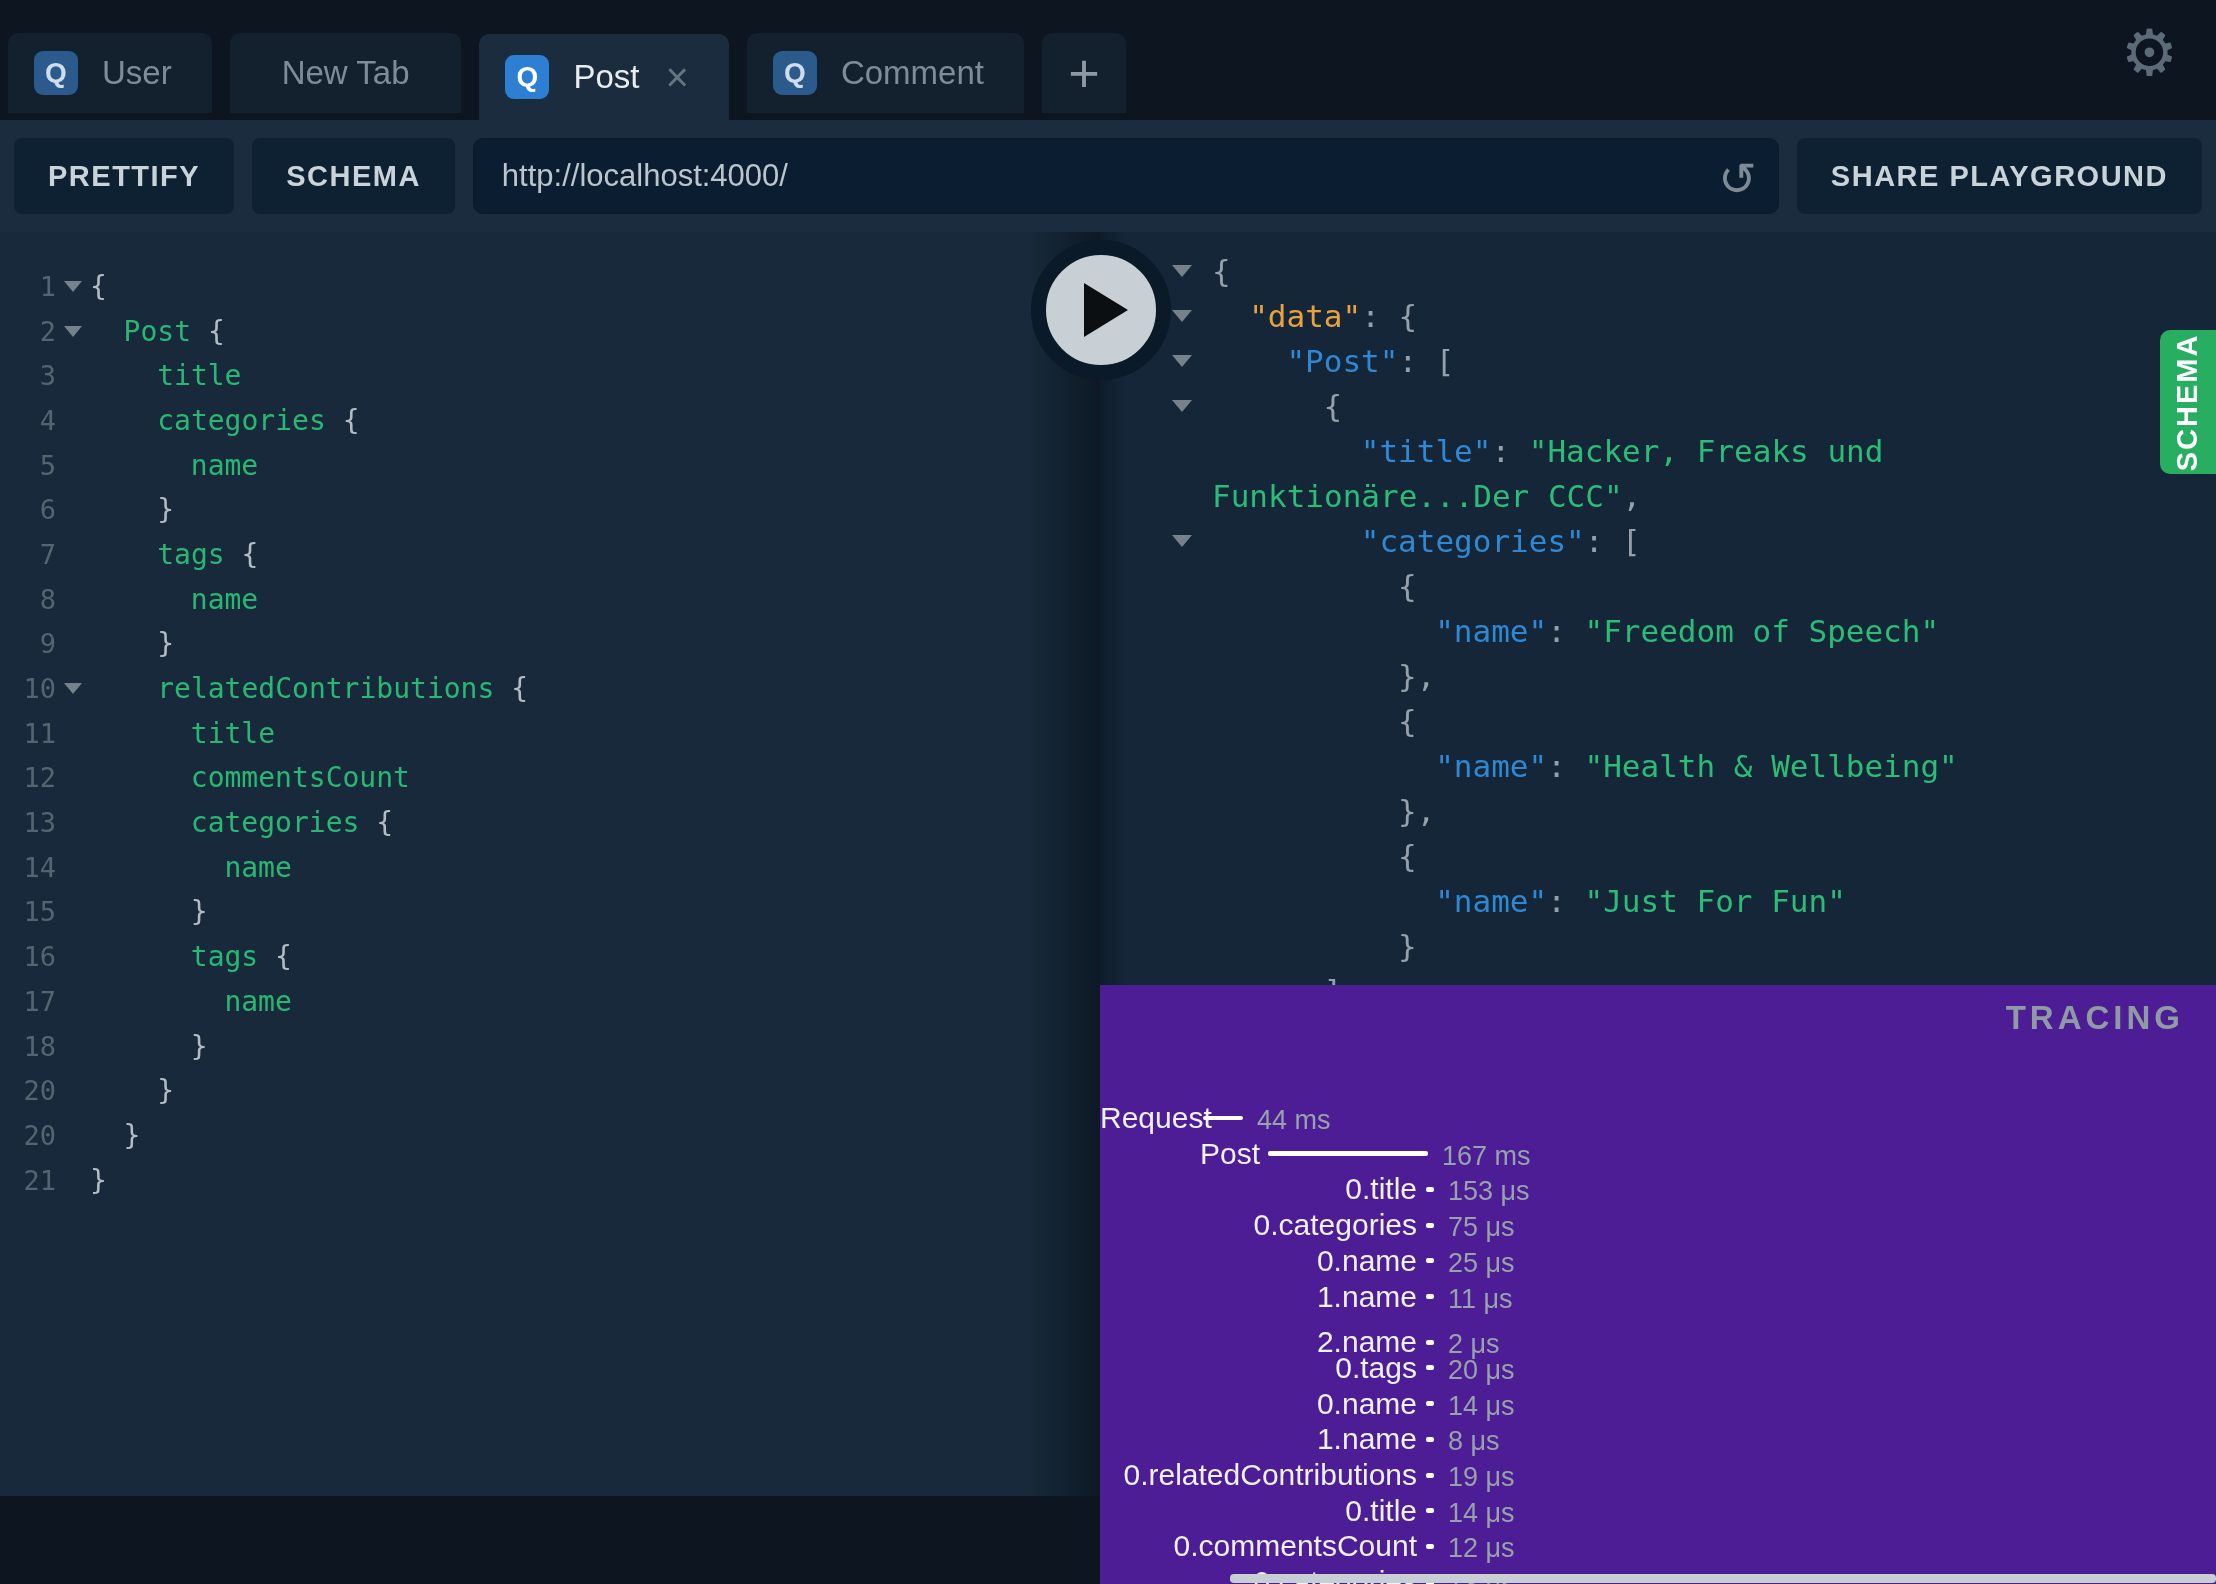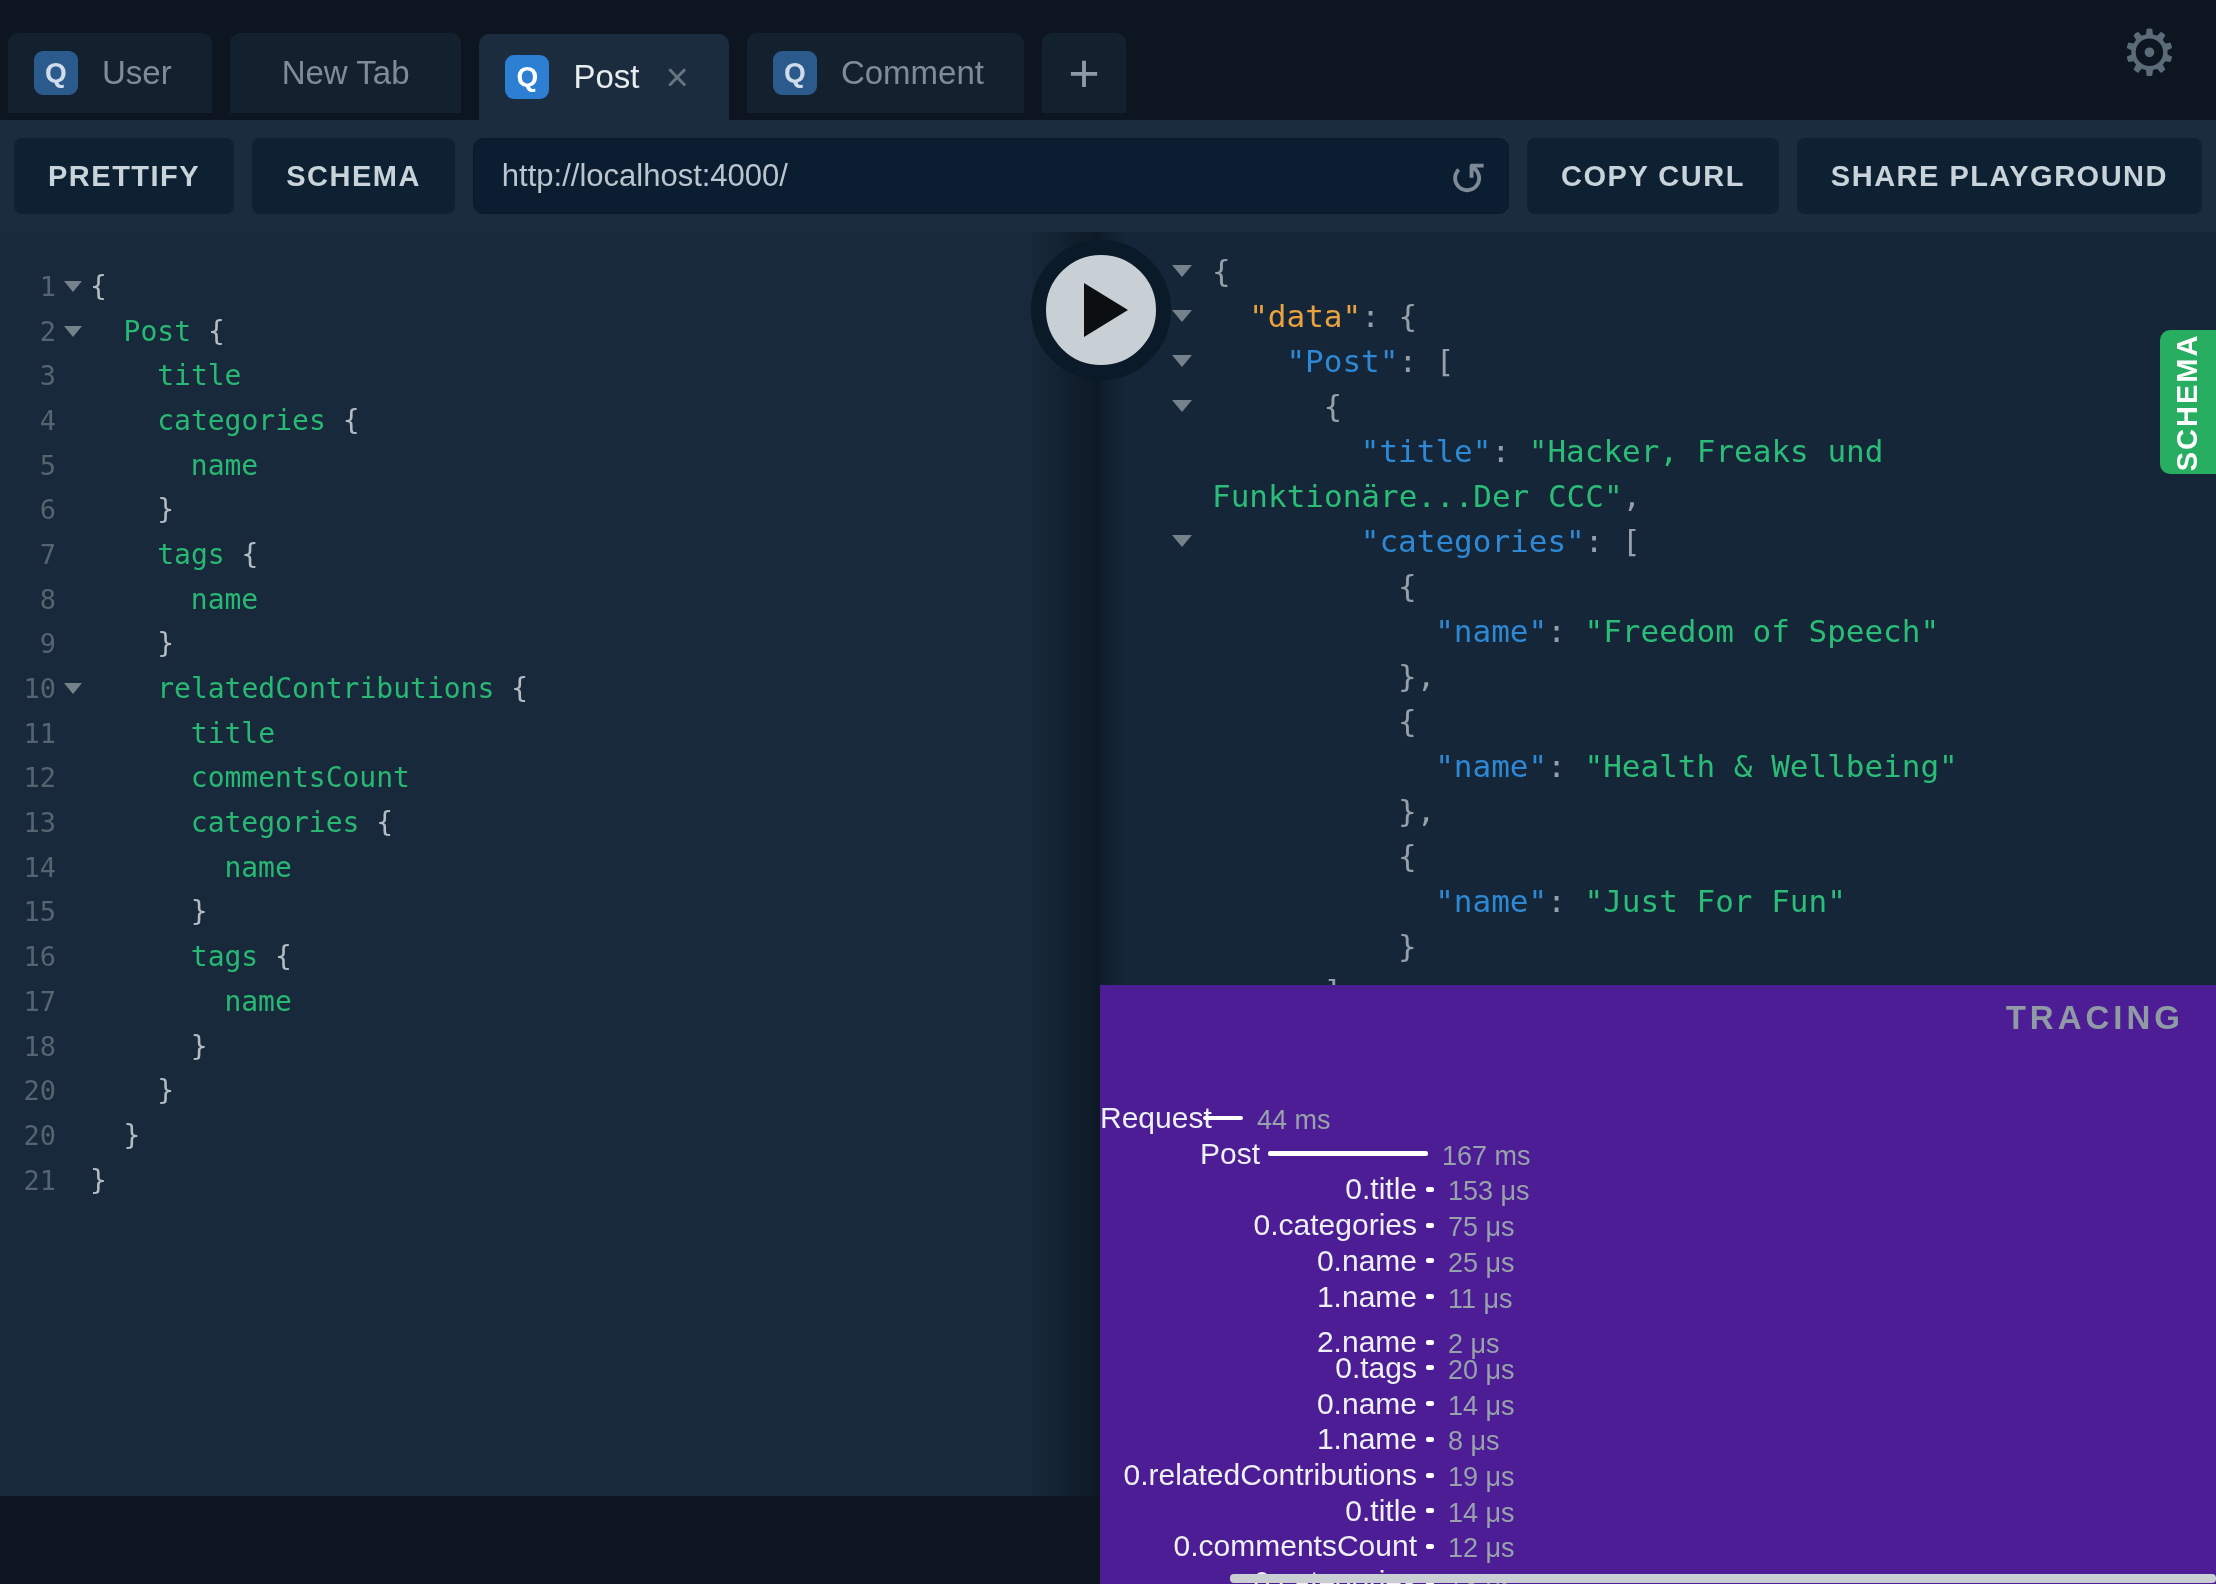--- a/index.html
+++ b/index.html
@@ -120,21 +120,20 @@
     <span class="gear">⚙</span>
   </div>
 
   <div class="toolbar">
     <button class="tbtn">PRETTIFY</button>
     <button class="tbtn">SCHEMA</button>
     <div class="urlwrap">
       <input type="text" readonly="" value="http://localhost:4000/" style="">
       <span class="reload">↺</span>
     </div>
-    <button class="tbtn">COPY CURL</button>
     <button class="tbtn">SHARE PLAYGROUND</button>
   </div>
 
   <div class="query-pane">
     <div class="qcodewrap" id="query-code">
         <div class="qline">
           <span class="lnum">1</span>
           <span class="qfold">
             <i class="arr-s"></i>
           </span>

